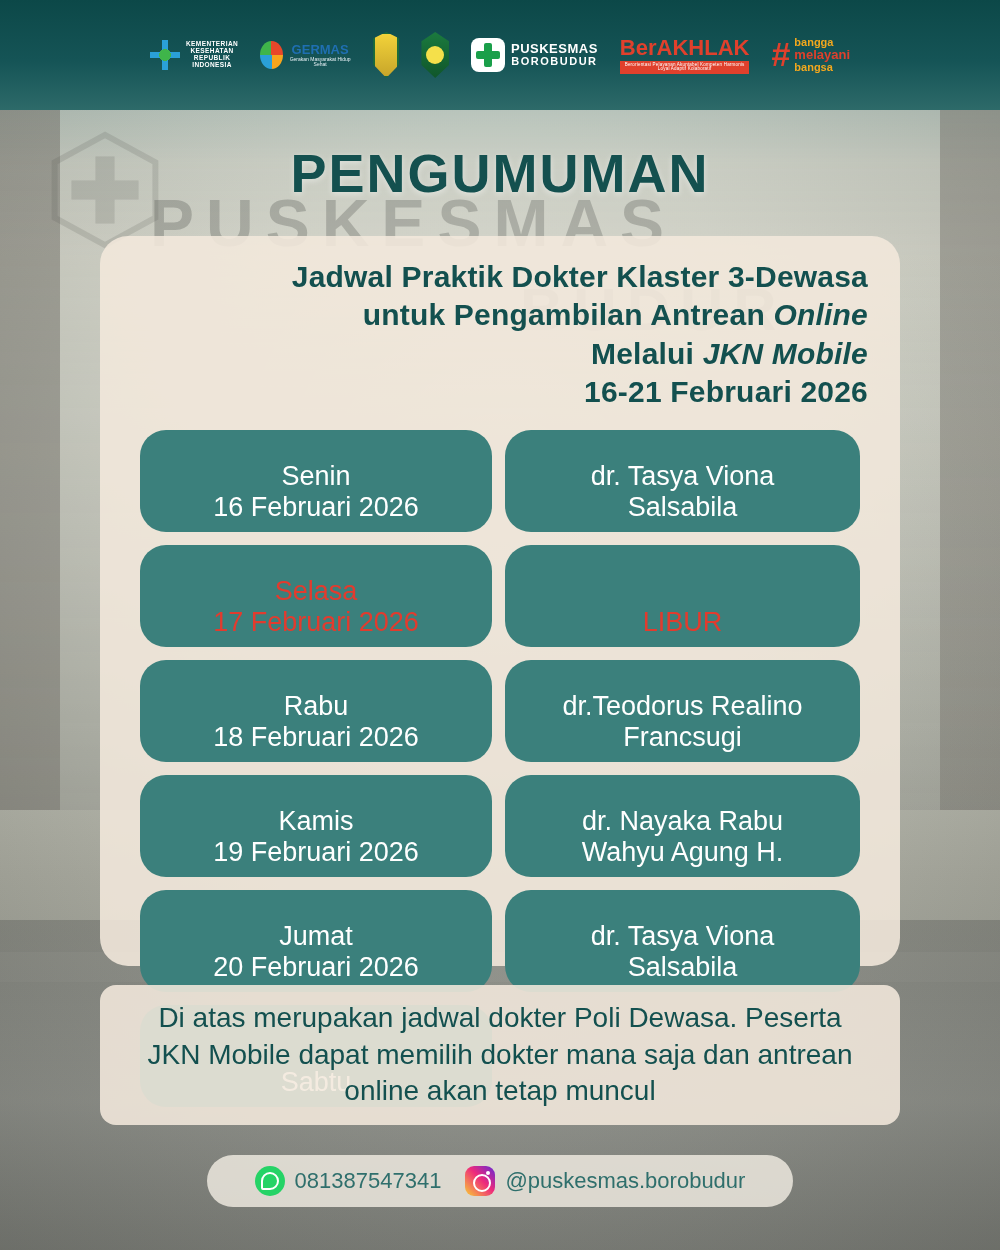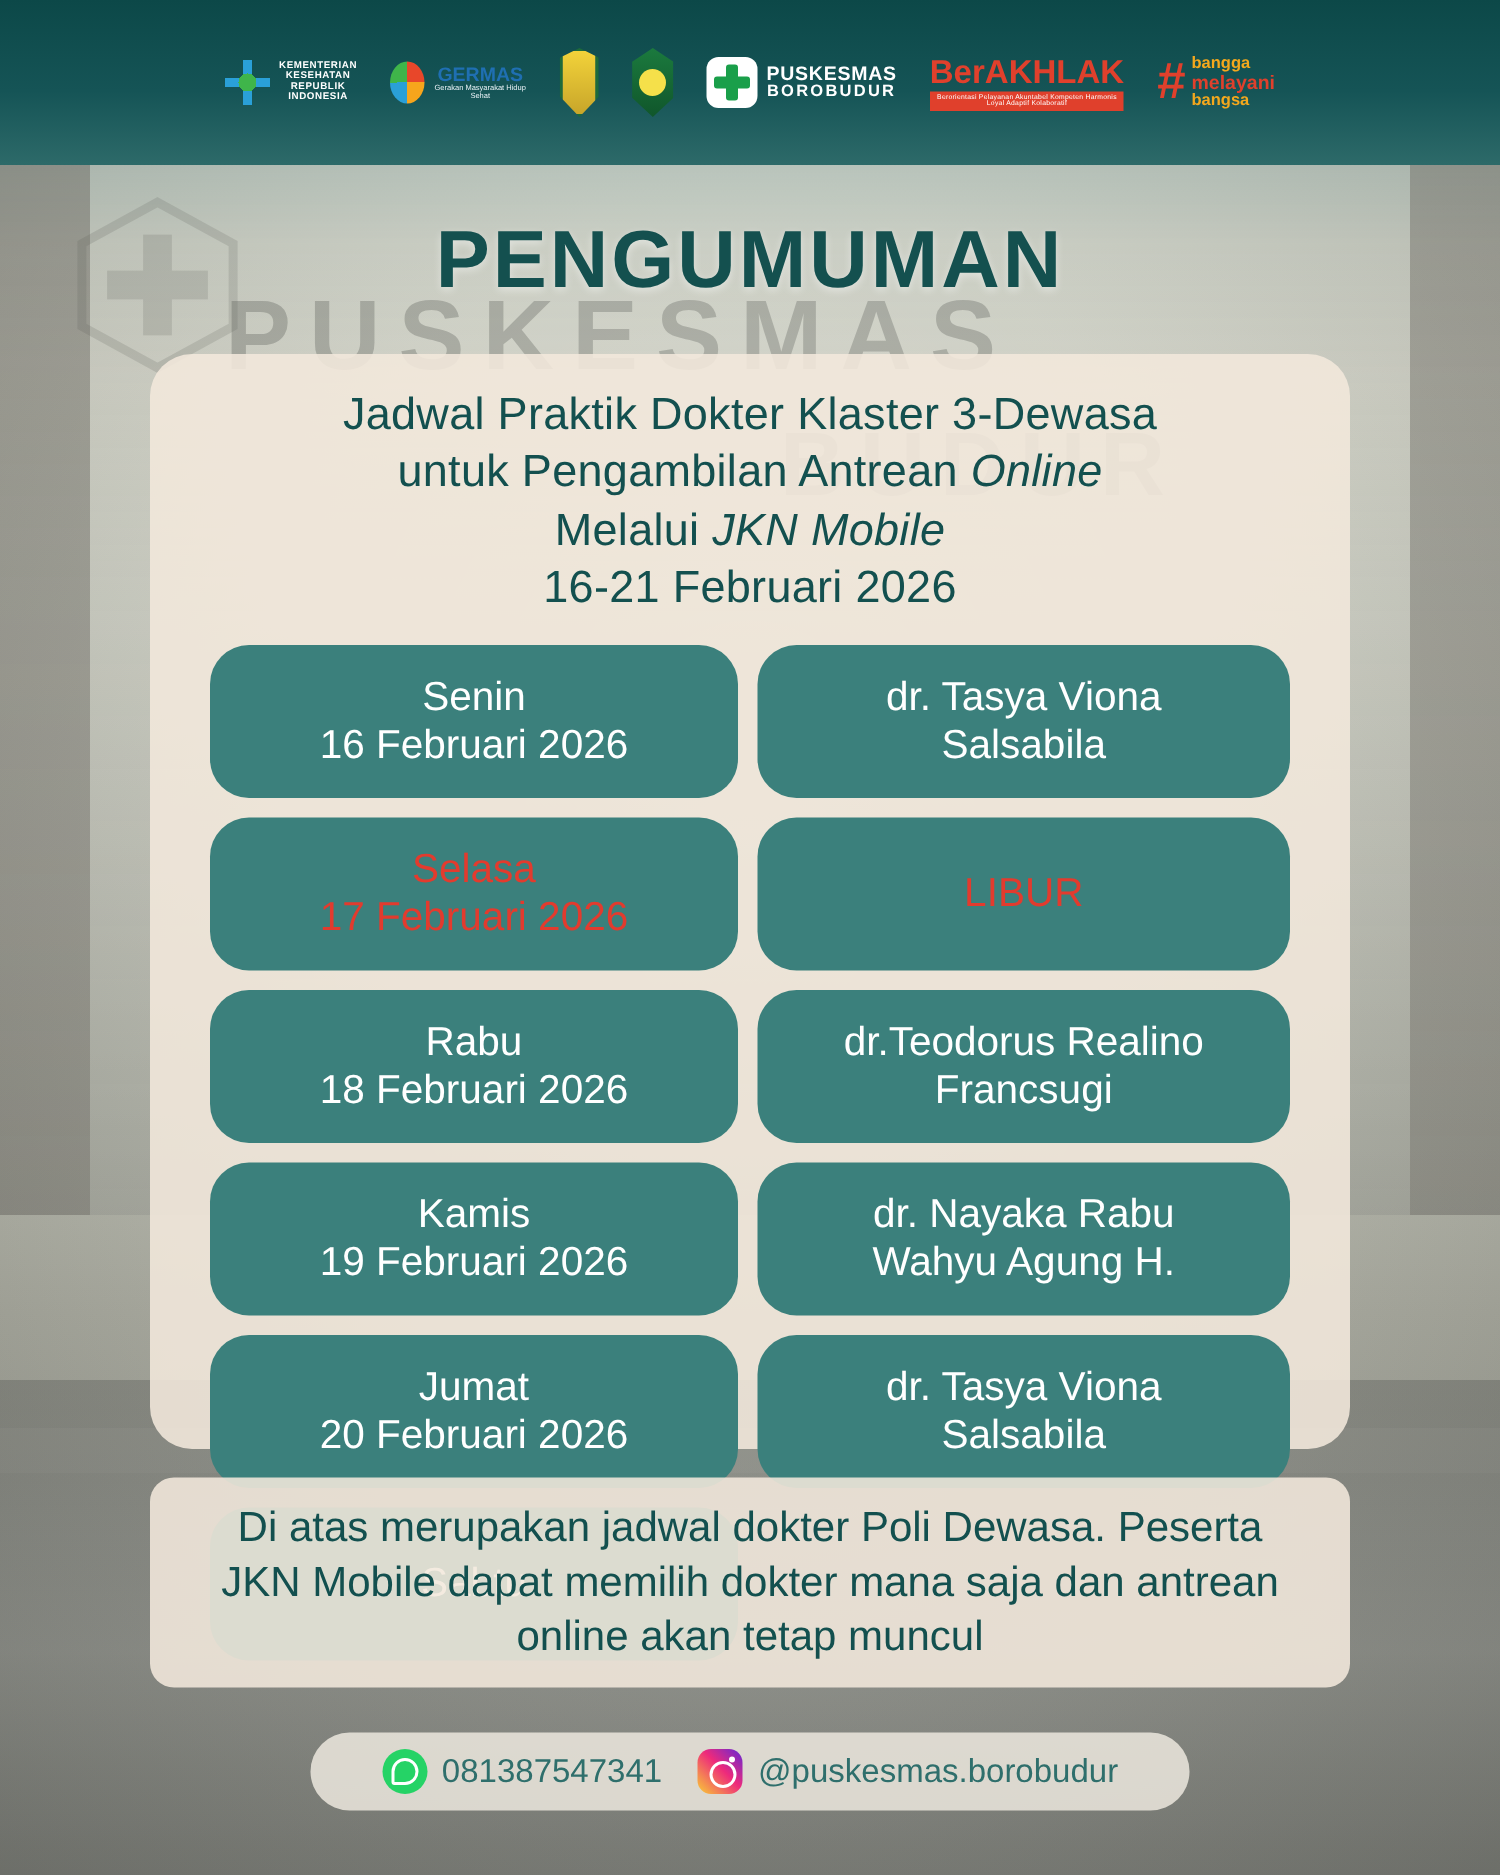--- a/index.html
+++ b/index.html
@@ -118,36 +118,37 @@
     text-shadow: 0 2px 6px rgba(255,255,255,0.45);
   }
 
   
   .card {
     position: absolute; left: 100px; top: 236px; width: 800px; height: 730px;
     background: rgba(242,232,220,0.88);
     border-radius: 28px;
   }
   .card-head {
-    padding: 22px 52px 6px;
-    text-align: center;
+    padding: 22px 32px 6px;
+    text-align: right;
     color: #13504f;
     font-size: 30px;
     line-height: 1.28;
     letter-spacing: .2px;
+    font-weight: bold;
   }
   .card-head em { font-style: italic; }
 
   .rows { padding: 12px 40px 0; }
   .row { display: flex; gap: 13px; margin-bottom: 13px; }
   .cell {
     background: #3b807c;
     border-radius: 26px;
     color: #ffffff;
-    display: flex; align-items: center; justify-content: center;
+    display: flex; align-items: flex-end; justify-content: center;
     text-align: center;
     font-size: 27px;
     line-height: 1.16;
     padding: 8px 10px;
     height: 102px;
   }
   .cell.day { width: 352px; }
   .cell.doc { width: 355px; }
   .cell.holiday { color: #e23b2e; }
 

